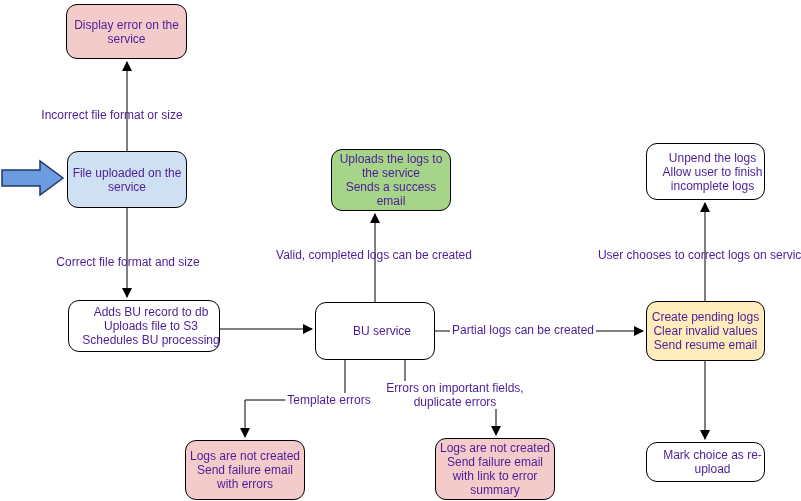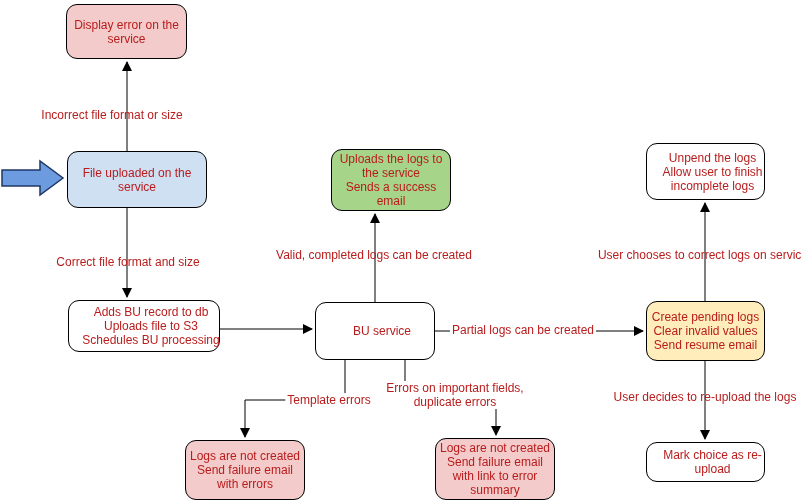--- a/index.html
+++ b/index.html
@@ -3,21 +3,21 @@
 <meta charset="utf-8">
 <style>
   html, body { margin: 0; padding: 0; background: #ffffff; }
   .canvas {
     position: relative;
     width: 801px;
     height: 501px;
     background: #ffffff;
     font-family: "Liberation Sans", sans-serif;
     overflow: hidden;
-    color: #b91c1c;
+    color: #4c1d95;
   }
   svg.edges {
     position: absolute;
     left: 0; top: 0;
     width: 801px; height: 501px;
   }
   .node {
     position: absolute;
     box-sizing: border-box;
     border: 1px solid #000000;
@@ -66,21 +66,21 @@
     <line x1="435" y1="331" x2="643" y2="331" stroke="#000" stroke-width="1" marker-end="url(#arr)"></line>
     <line x1="705" y1="301" x2="705" y2="203" stroke="#000" stroke-width="1" marker-end="url(#arr)"></line>
     <line x1="705" y1="361" x2="705" y2="439" stroke="#000" stroke-width="1" marker-end="url(#arr)"></line>
     <polyline points="345,360 345,400 245,400 245,437" fill="none" stroke="#000" stroke-width="1" marker-end="url(#arr)"></polyline>
     <polyline points="405,360 405,399 496,399 496,435" fill="none" stroke="#000" stroke-width="1" marker-end="url(#arr)"></polyline>
     <polygon points="2,170 40,170 40,161 63,178 40,195 40,186 2,186" fill="#6d9be0" stroke="#1f3864" stroke-width="1.5"></polygon>
   </svg>
 
   <div class="node fill-pink" style="left:66px;  top:4px;   width:121px; height:55px;">Display error on the
 service</div>
-  <div class="node fill-blue" style="left:67px;  top:151px; width:140px; height:57px;">File uploaded on the
+  <div class="node fill-blue" style="left:67px;  top:151px; width:120px; height:57px;">File uploaded on the
 service</div>
   <div class="node fill-white" style="left:68px;  top:300px; width:152px; height:52px;">Adds BU record to db
 Uploads file to S3
 Schedules BU processing</div>
   <div class="node fill-green" style="left:331px; top:149px; width:120px; height:62px;">Uploads the logs to
 the service
 Sends a success
 email</div>
   <div class="node fill-white" style="left:315px; top:302px; width:120px; height:58px;">BU service</div>
   <div class="node fill-white" style="left:646px; top:143px; width:119px; height:57px;">Unpend the logs
@@ -100,15 +100,14 @@
 summary</div>
 
   <div class="elabel" style="left:112px; top:108px;">Incorrect file format or size</div>
   <div class="elabel" style="left:128px; top:255px;">Correct file format and size</div>
   <div class="elabel" style="left:374px; top:248px;">Valid, completed logs can be created</div>
   <div class="elabel bg" style="left:523px; top:323px;">Partial logs can be created</div>
   <div class="elabel bg" style="left:329px; top:393px;">Template errors</div>
   <div class="elabel bg" style="left:455px; top:381px;">Errors on important fields,
 duplicate errors</div>
   <div class="elabel" style="left:703px; top:248px;">User chooses to correct logs on service</div>
-  <div class="elabel" style="left:705px; top:390px;">User decides to re-upload the logs</div>
 
 </div>
 
 </body></html>

